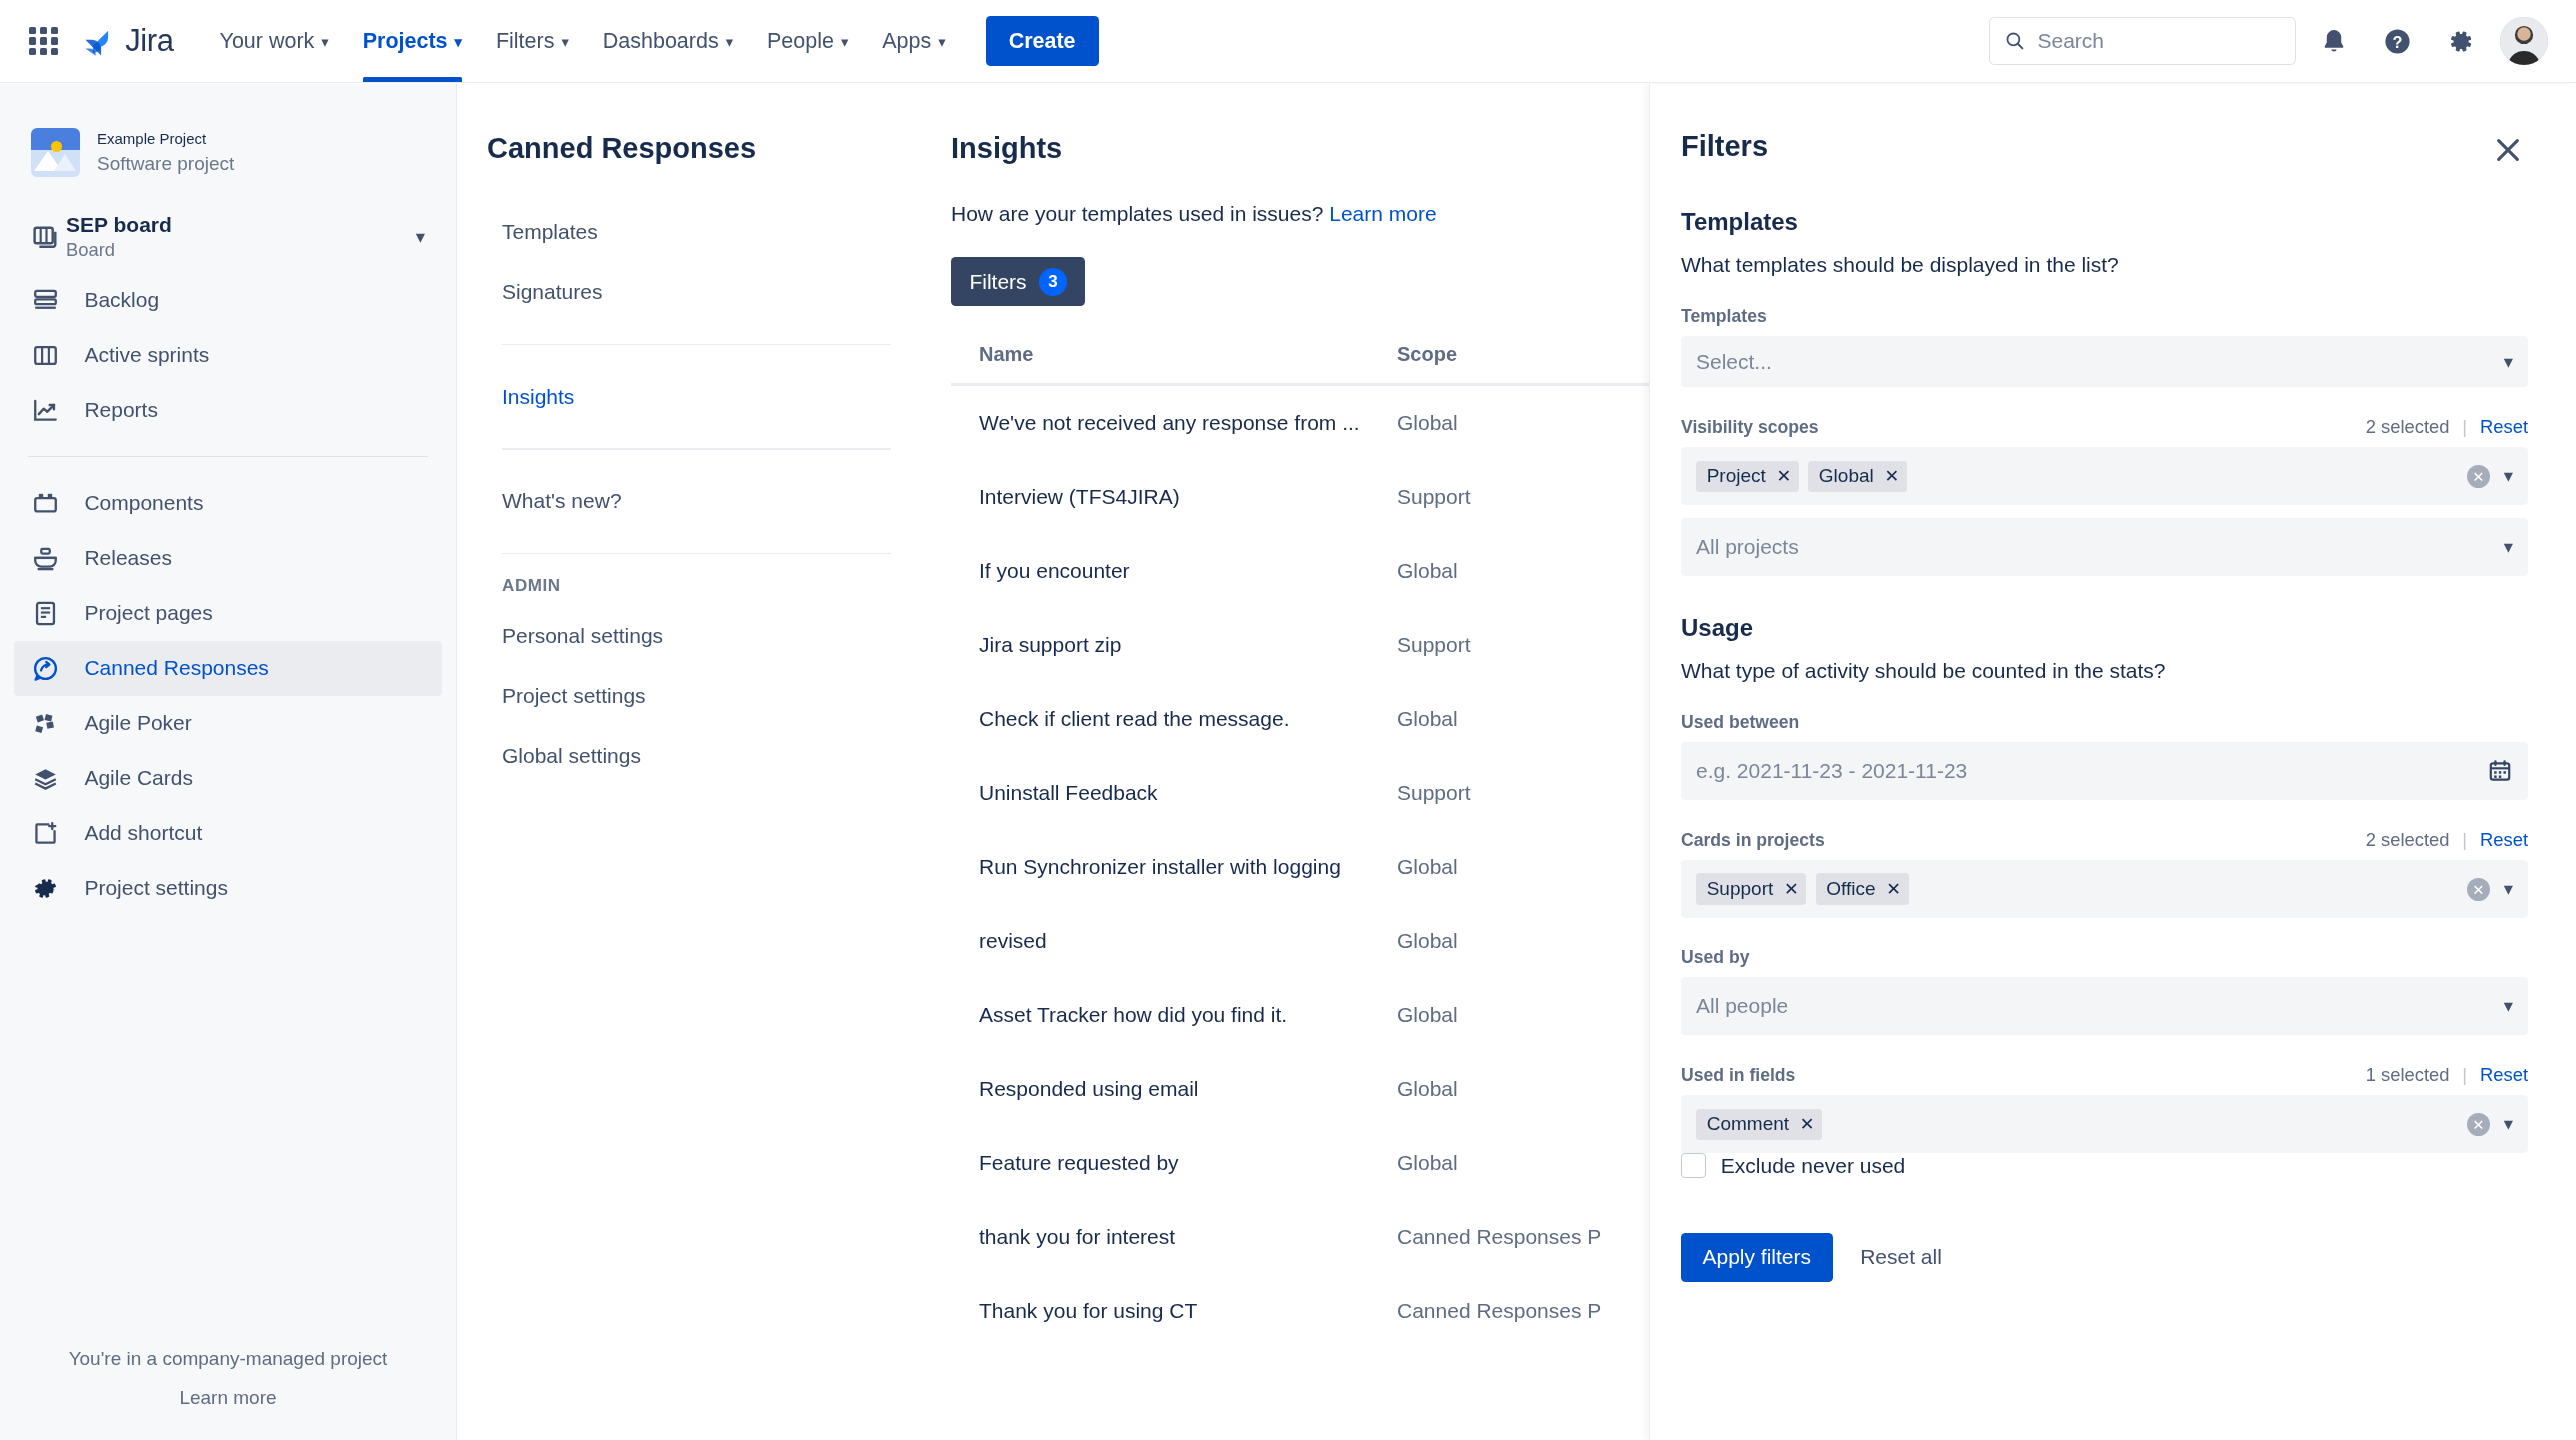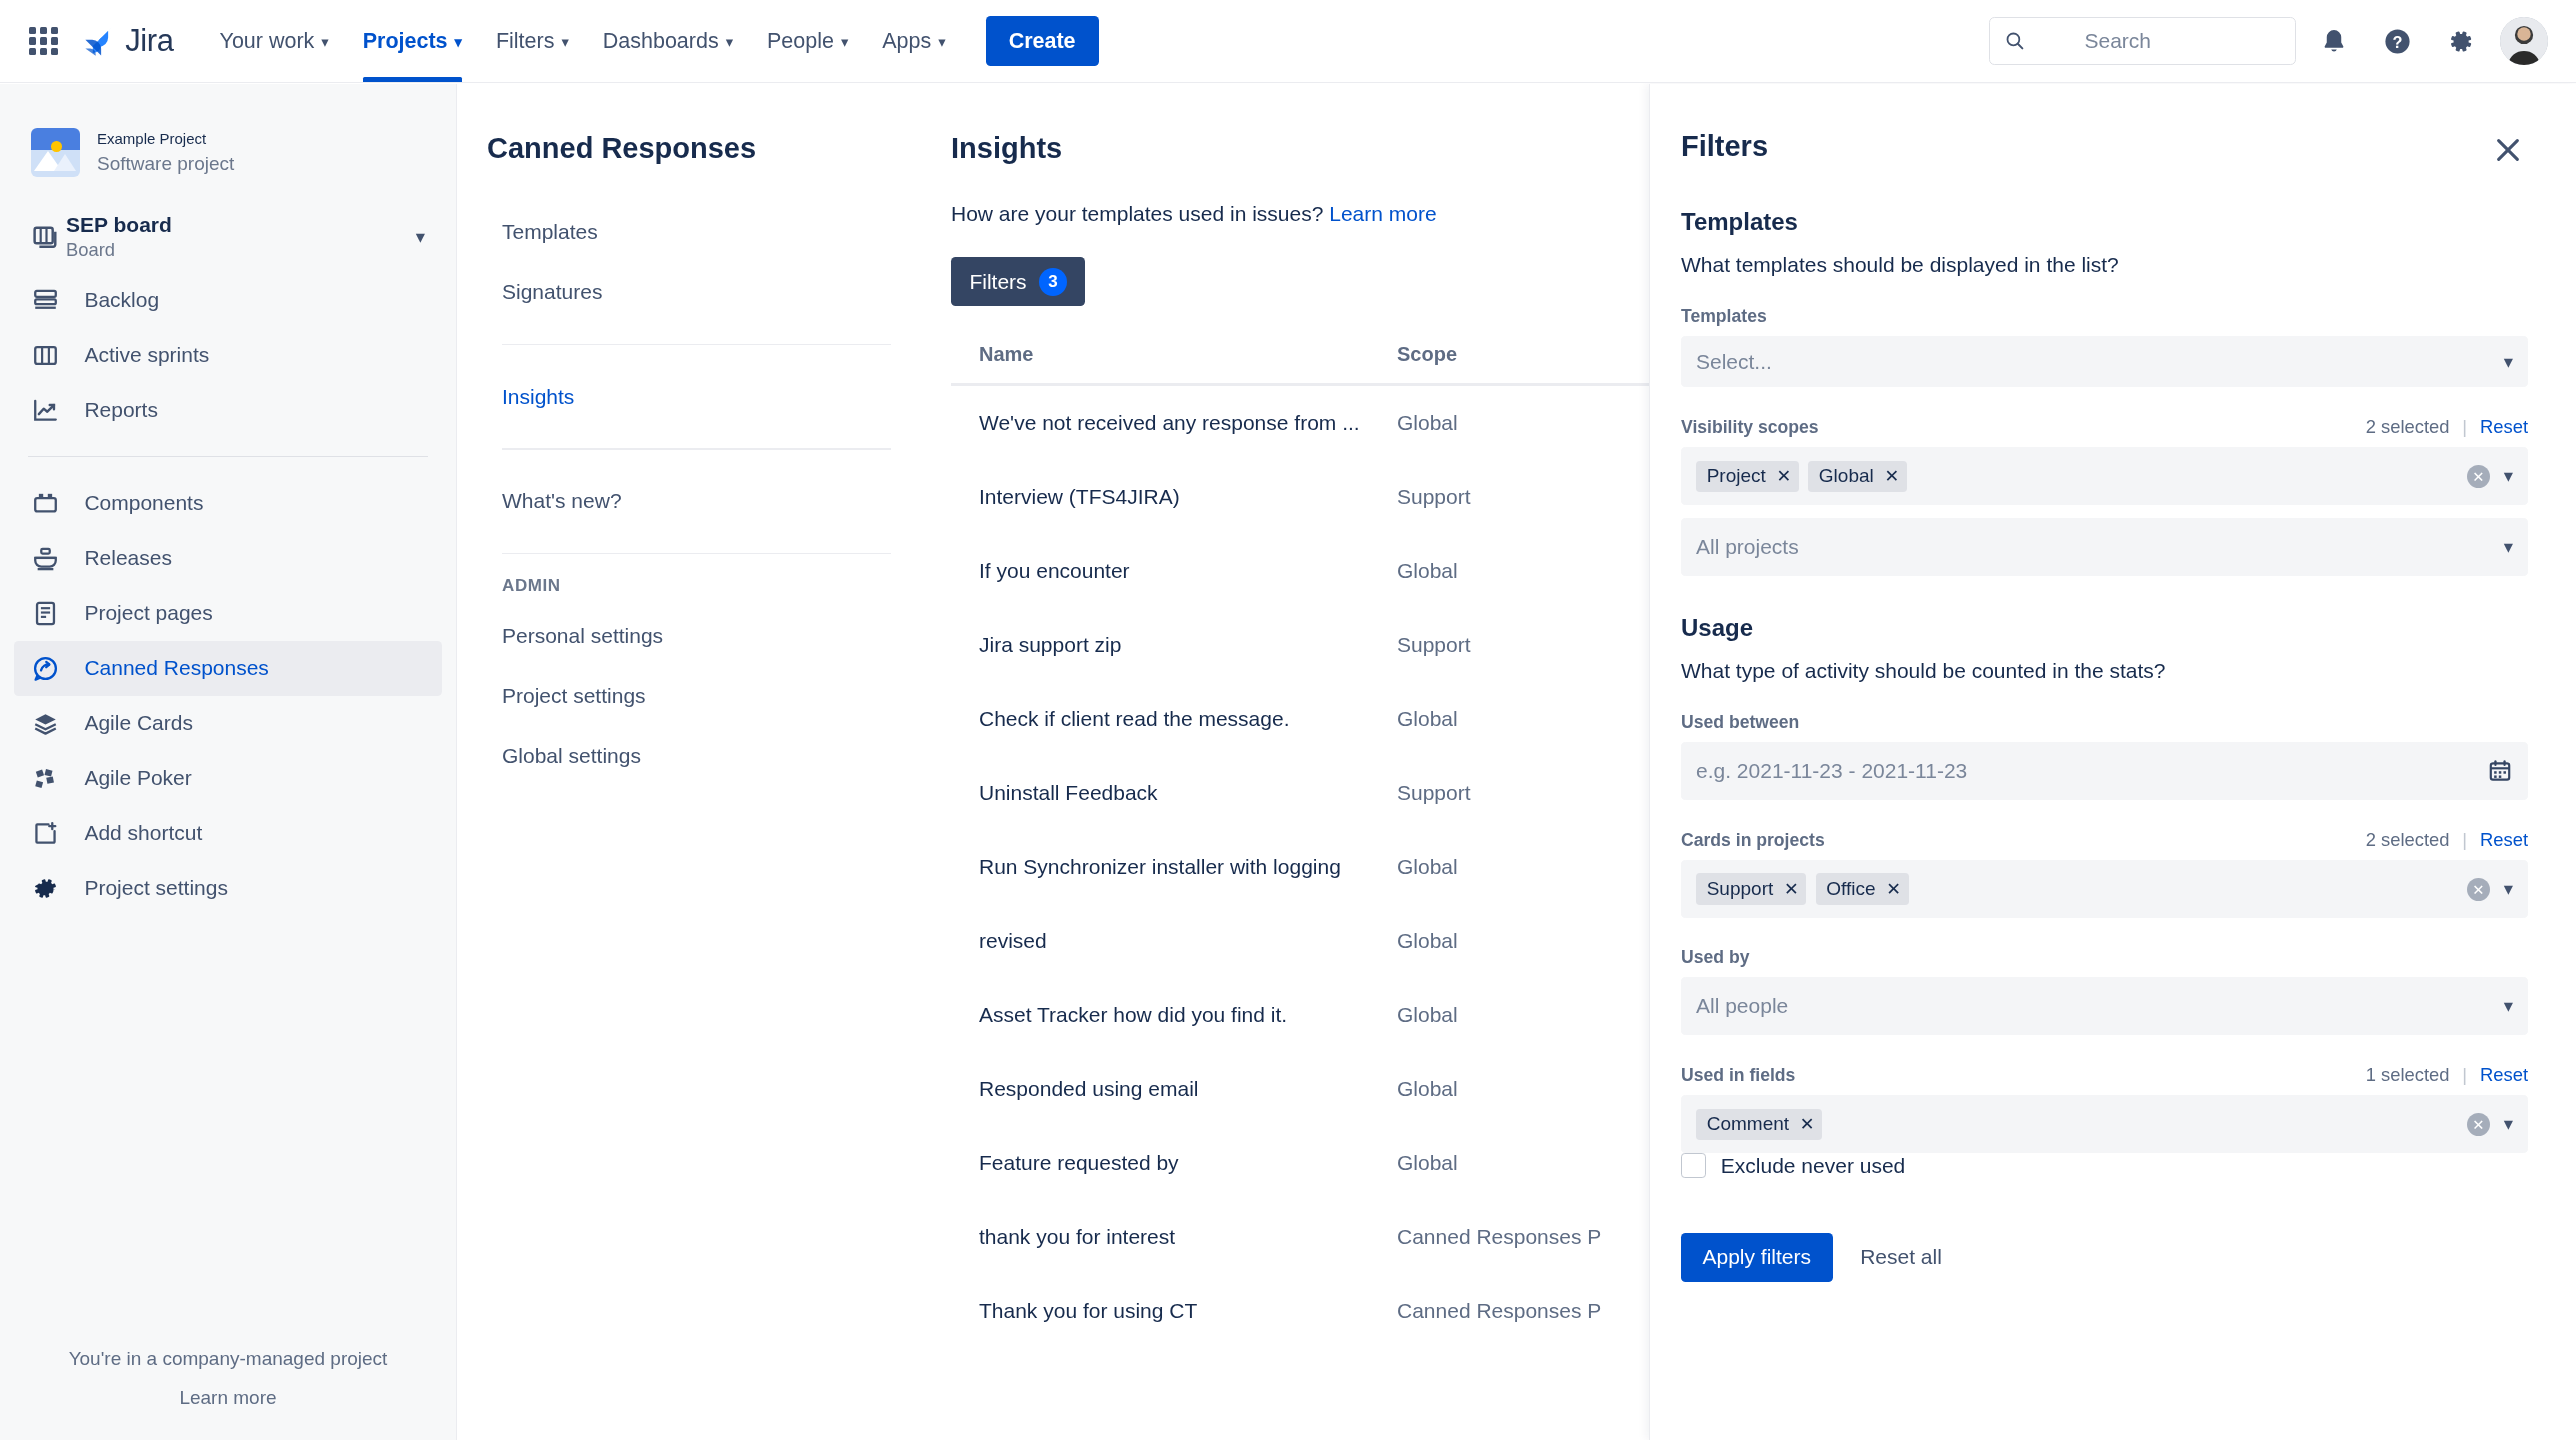--- a/index.html
+++ b/index.html
@@ -44,21 +44,21 @@
   .caret { margin-left: 7px; font-size: 14.6px; line-height: 1; position: relative; top: 1.5px; }
   .create-btn {
     margin-left: 23px; background: #0052cc; color: #fff; border: none;
     font-family: inherit; font-size: 21.5px; font-weight: 600;
     padding: 12.3px 23px; border-radius: 4.6px; cursor: pointer; white-space: nowrap;
   }
 
   .topright { margin-left: auto; display: flex; align-items: center; margin-right: 28px; }
   .searchbox {
     width: 307px; height: 48px; border: 1.5px solid #dfe1e6; border-radius: 5.4px;
-    display: flex; align-items: center; padding: 0 14px; cursor: text; background:#fff;gap:47px;
+    display: flex; align-items: center; padding: 0 14px; cursor: text; background:#fff;
   }
   .searchbox .ph { font-size: 21px; color: #7a869a; margin-left: 12.3px; }
   .icon-btn {
     width: 49px; height: 49px; margin-left: 14px; border-radius: 50%;
     display: flex; align-items: center; justify-content: center; cursor: pointer;
   }
   .avatar {
     width: 48px; height: 48px; border-radius: 50%; margin-left: 15.3px; cursor: pointer;
     background: #c1c7d0; overflow: hidden; position: relative;
   }
@@ -408,38 +408,38 @@
               <path d="M8.3 13.5c1-3.5 4-5 6.6-4.8" fill="none" stroke="#0052cc" stroke-width="1.9" stroke-linecap="round"></path>
               <path d="M12.6 6.6l2.6 2.1-2.6 2.2" fill="none" stroke="#0052cc" stroke-width="1.9" stroke-linecap="round" stroke-linejoin="round"></path>
             </svg>
         </span>
         <span class="navrow-label">Canned Responses</span>
       </div>
 
       <div class="navrow">
         <span class="navrow-icon">
           <svg width="29" height="29" viewBox="0 0 24 24">
-              <path d="M3.5 8.6L12 4.4l8.5 4.2L12 12.8z" fill="#42526e"></path>
-              <path d="M3.5 12.6L12 16.8l8.5-4.2" fill="none" stroke="#42526e" stroke-width="1.9" stroke-linejoin="round"></path>
-              <path d="M3.5 16.2L12 20.4l8.5-4.2" fill="none" stroke="#42526e" stroke-width="1.9" stroke-linejoin="round"></path>
-            </svg>
-        </span>
-        <span class="navrow-label">Agile Cards</span>
-      </div>
-
-      <div class="navrow">
-        <span class="navrow-icon">
-          <svg width="29" height="29" viewBox="0 0 24 24">
               <path d="M4 6.4l5.2-1.8 1.6 4.8-5.2 1.8z" fill="#42526e"></path>
               <path d="M12.4 4.2l5.4 1.3-1.2 4.9-5.4-1.3z" fill="#42526e"></path>
               <path d="M4.8 13.6l5.2 1.4-1.3 4.9L3.5 18.5z" fill="#42526e"></path>
               <path d="M12.6 11.4l5.4-1.1 1 5-5.4 1.1z" fill="#42526e"></path>
             </svg>
         </span>
         <span class="navrow-label">Agile Poker</span>
+      </div>
+
+      <div class="navrow">
+        <span class="navrow-icon">
+          <svg width="29" height="29" viewBox="0 0 24 24">
+              <path d="M3.5 8.6L12 4.4l8.5 4.2L12 12.8z" fill="#42526e"></path>
+              <path d="M3.5 12.6L12 16.8l8.5-4.2" fill="none" stroke="#42526e" stroke-width="1.9" stroke-linejoin="round"></path>
+              <path d="M3.5 16.2L12 20.4l8.5-4.2" fill="none" stroke="#42526e" stroke-width="1.9" stroke-linejoin="round"></path>
+            </svg>
+        </span>
+        <span class="navrow-label">Agile Cards</span>
       </div>
 
       <div class="navrow">
         <span class="navrow-icon">
           <svg width="29" height="29" viewBox="0 0 24 24">
               <path d="M14.5 4.5H5.2a.7.7 0 0 0-.7.7v13.6c0 .4.3.7.7.7h13.6a.7.7 0 0 0 .7-.7V10" fill="none" stroke="#42526e" stroke-width="1.9" stroke-linecap="round"></path>
               <line x1="17.6" y1="3.4" x2="17.6" y2="8.4" stroke="#42526e" stroke-width="1.9" stroke-linecap="round"></line>
               <line x1="15.1" y1="5.9" x2="20.1" y2="5.9" stroke="#42526e" stroke-width="1.9" stroke-linecap="round"></line>
             </svg>
         </span>

